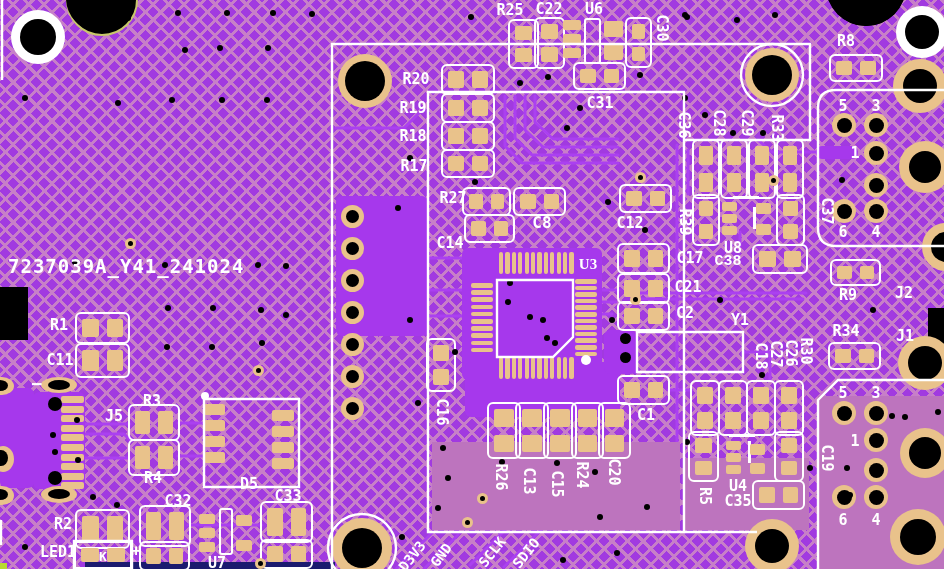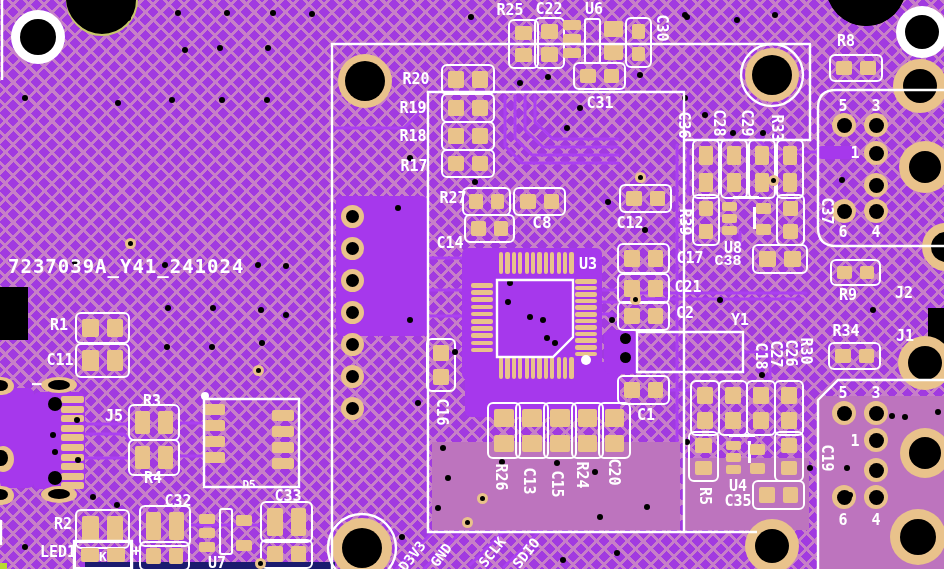--- a/index.html
+++ b/index.html
@@ -634,21 +634,21 @@
       <div class="lbl" style="left: 690px; top: 258px; font-size: 15px; transform: translate(-50%, -50%) rotate(0deg);">C17</div>
       <div class="lbl" style="left: 688px; top: 287px; font-size: 15px; transform: translate(-50%, -50%) rotate(0deg);">C21</div>
       <div class="lbl" style="left: 685px; top: 313px; font-size: 15px; transform: translate(-50%, -50%) rotate(0deg);">C2</div>
       <div class="lbl" style="left: 740px; top: 320px; font-size: 15px; transform: translate(-50%, -50%) rotate(0deg);">Y1</div>
       <div class="lbl" style="left: 760px; top: 356px; font-size: 15px; transform: translate(-50%, -50%) rotate(90deg);">C18</div>
       <div class="lbl" style="left: 775px; top: 354px; font-size: 15px; transform: translate(-50%, -50%) rotate(90deg);">C27</div>
       <div class="lbl" style="left: 790px; top: 353px; font-size: 15px; transform: translate(-50%, -50%) rotate(90deg);">C26</div>
       <div class="lbl" style="left: 805px; top: 351px; font-size: 15px; transform: translate(-50%, -50%) rotate(90deg);">R30</div>
       <div class="lbl" style="left: 646px; top: 415px; font-size: 15px; transform: translate(-50%, -50%) rotate(0deg);">C1</div>
       <div class="lbl" style="left: 441px; top: 412px; font-size: 15px; transform: translate(-50%, -50%) rotate(90deg);">C16</div>
-      <div class="lbl" style="left: 588px; top: 264px; font-size: 15px; transform: translate(-50%, -50%) rotate(0deg);">U3</div>
+      <div class="lbl" style="left: 588px; top: 264px; font-size: 15px; transform: translate(-50%, -50%) rotate(0deg); font-family: Liberation Serif, serif;">U3</div>
       <div class="lbl" style="left: 500px; top: 477px; font-size: 15px; transform: translate(-50%, -50%) rotate(90deg);">R26</div>
       <div class="lbl" style="left: 528px; top: 481px; font-size: 15px; transform: translate(-50%, -50%) rotate(90deg);">C13</div>
       <div class="lbl" style="left: 556px; top: 484px; font-size: 15px; transform: translate(-50%, -50%) rotate(90deg);">C15</div>
       <div class="lbl" style="left: 581px; top: 475px; font-size: 15px; transform: translate(-50%, -50%) rotate(90deg);">R24</div>
       <div class="lbl" style="left: 613px; top: 472px; font-size: 15px; transform: translate(-50%, -50%) rotate(90deg);">C20</div>
       <div class="lbl" style="left: 704px; top: 496px; font-size: 15px; transform: translate(-50%, -50%) rotate(90deg);">R5</div>
       <div class="lbl" style="left: 738px; top: 486px; font-size: 15px; transform: translate(-50%, -50%) rotate(0deg);">U4</div>
       <div class="lbl" style="left: 738px; top: 501px; font-size: 15px; transform: translate(-50%, -50%) rotate(0deg);">C35</div>
       <div class="lbl" style="left: 846px; top: 41px; font-size: 15px; transform: translate(-50%, -50%) rotate(0deg);">R8</div>
       <div class="lbl" style="left: 848px; top: 295px; font-size: 15px; transform: translate(-50%, -50%) rotate(0deg);">R9</div>
@@ -665,21 +665,21 @@
       <div class="lbl" style="left: 843px; top: 393px; font-size: 15px; transform: translate(-50%, -50%) rotate(0deg);">5</div>
       <div class="lbl" style="left: 876px; top: 393px; font-size: 15px; transform: translate(-50%, -50%) rotate(0deg);">3</div>
       <div class="lbl" style="left: 855px; top: 441px; font-size: 15px; transform: translate(-50%, -50%) rotate(0deg);">1</div>
       <div class="lbl" style="left: 843px; top: 520px; font-size: 15px; transform: translate(-50%, -50%) rotate(0deg);">6</div>
       <div class="lbl" style="left: 876px; top: 520px; font-size: 15px; transform: translate(-50%, -50%) rotate(0deg);">4</div>
       <div class="lbl" style="left: 59px; top: 325px; font-size: 15px; transform: translate(-50%, -50%) rotate(0deg);">R1</div>
       <div class="lbl" style="left: 60px; top: 360px; font-size: 15px; transform: translate(-50%, -50%) rotate(0deg);">C11</div>
       <div class="lbl" style="left: 114px; top: 416px; font-size: 15px; transform: translate(-50%, -50%) rotate(0deg);">J5</div>
       <div class="lbl" style="left: 152px; top: 401px; font-size: 15px; transform: translate(-50%, -50%) rotate(0deg);">R3</div>
       <div class="lbl" style="left: 153px; top: 478px; font-size: 15px; transform: translate(-50%, -50%) rotate(0deg);">R4</div>
-      <div class="lbl" style="left: 249px; top: 484px; font-size: 11px; transform: translate(-50%, -50%) rotate(0deg);">D5</div>
+      <div class="lbl" style="left: 249px; top: 484px; font-size: 15px; transform: translate(-50%, -50%) rotate(0deg);">D5</div>
       <div class="lbl" style="left: 178px; top: 501px; font-size: 15px; transform: translate(-50%, -50%) rotate(0deg);">C32</div>
       <div class="lbl" style="left: 288px; top: 496px; font-size: 15px; transform: translate(-50%, -50%) rotate(0deg);">C33</div>
       <div class="lbl" style="left: 63px; top: 524px; font-size: 15px; transform: translate(-50%, -50%) rotate(0deg);">R2</div>
       <div class="lbl" style="left: 58px; top: 552px; font-size: 15px; transform: translate(-50%, -50%) rotate(0deg);">LED1</div>
       <div class="lbl" style="left: 217px; top: 563px; font-size: 15px; transform: translate(-50%, -50%) rotate(0deg);">U7</div>
       <div class="lbl" style="left: 412px; top: 556px; font-size: 14px; transform: translate(-50%, -50%) rotate(-52deg);">D3V3</div>
       <div class="lbl" style="left: 441px; top: 555px; font-size: 14px; transform: translate(-50%, -50%) rotate(-52deg);">GND</div>
       <div class="lbl" style="left: 492px; top: 552px; font-size: 14px; transform: translate(-50%, -50%) rotate(-52deg);">SCLK</div>
       <div class="lbl" style="left: 526px; top: 553px; font-size: 14px; transform: translate(-50%, -50%) rotate(-52deg);">SDIO</div>
       <div class="lbl" style="left: 37px; top: 384px; font-size: 18px; transform: translate(-50%, -50%) rotate(0deg);">−</div>

